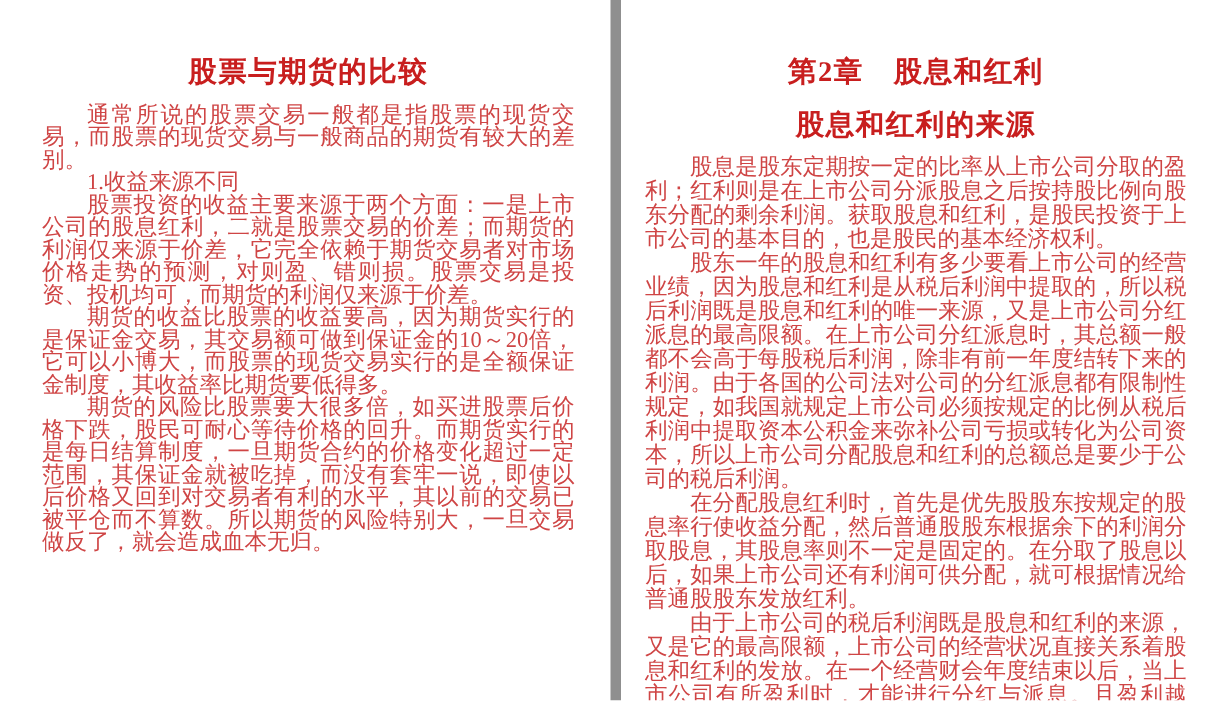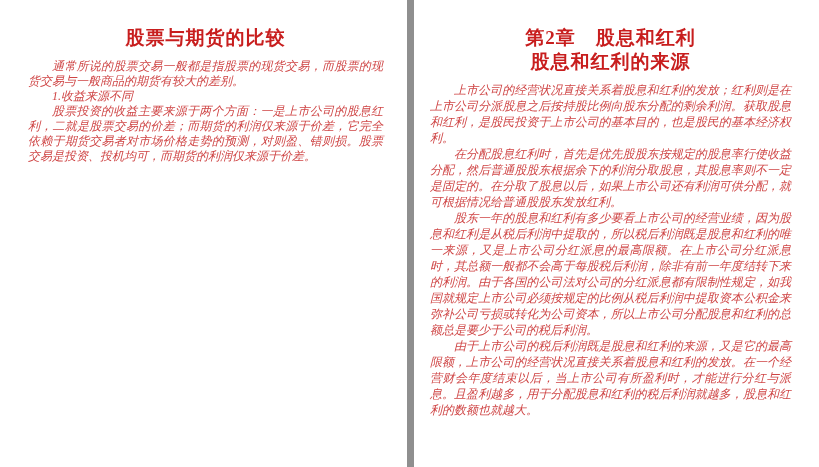--- a/index.html
+++ b/index.html
@@ -29,53 +29,55 @@
   .page-right { width: 405px; padding: 26px 28px 0 16px; }
   .gutter { width: 7px; height: 467px; background: var(--divider); }
   .page-title {
     text-align: center;
     font-size: 19px;
     line-height: 24px;
     font-weight: bold;
     color: var(--title-text);
     margin-bottom: 9px;
     letter-spacing: 1px;
+    margin-top: 11px;
   }
   .page-title.stacked { margin-bottom: 0; }
   .page-title.sub { margin-bottom: 8px; }
   .page-body p {
-    font-size: 12px;
+    font-size: 15px;
     color: var(--body-text);
     text-align: justify;
     text-indent: 2em;
-    font-style: italic;
   }
   .page-left  .page-body p { line-height: 15px; }
   .page-right .page-body p { line-height: 16px; }
 </style>
 </head>
 <body>
 
 <div class="reader">
 
   <section class="page page-left">
     <h1 class="page-title">股票与期货的比较</h1>
     <div class="page-body">
       <p>通常所说的股票交易一般都是指股票的现货交易，而股票的现货交易与一般商品的期货有较大的差别。</p>
       <p>1.收益来源不同</p>
       <p>股票投资的收益主要来源于两个方面：一是上市公司的股息红利，二就是股票交易的价差；而期货的利润仅来源于价差，它完全依赖于期货交易者对市场价格走势的预测，对则盈、错则损。股票交易是投资、投机均可，而期货的利润仅来源于价差。</p>
+      <p>期货的收益比股票的收益要高，因为期货实行的是保证金交易，其交易额可做到保证金的10～20倍，它可以小博大，而股票的现货交易实行的是全额保证金制度，其收益率比期货要低得多。</p>
+      <p>期货的风险比股票要大很多倍，如买进股票后价格下跌，股民可耐心等待价格的回升。而期货实行的是每日结算制度，一旦期货合约的价格变化超过一定范围，其保证金就被吃掉，而没有套牢一说，即使以后价格又回到对交易者有利的水平，其以前的交易已被平仓而不算数。所以期货的风险特别大，一旦交易做反了，就会造成血本无归。</p>
     </div>
   </section>
 
   <div class="gutter"></div>
 
   <section class="page page-right">
     <h1 class="page-title stacked">第2章　股息和红利</h1>
     <h2 class="page-title sub">股息和红利的来源</h2>
     <div class="page-body">
-      <p>上市公司的经营状况直接关系着股息和红利的发放；红利则是在上市公司分派股息之后按持股比例向股东分配的剩余利润。获取股息和红利，是股民投资于上市公司的基本目的，也是股民的基本经济权利。</p>
+      <p>股息是股东定期按一定的比率从上市公司分取的盈利；红利则是在上市公司分派股息之后按持股比例向股东分配的剩余利润。获取股息和红利，是股民投资于上市公司的基本目的，也是股民的基本经济权利。</p>
+      <p>股东一年的股息和红利有多少要看上市公司的经营业绩，因为股息和红利是从税后利润中提取的，所以税后利润既是股息和红利的唯一来源，又是上市公司分红派息的最高限额。在上市公司分红派息时，其总额一般都不会高于每股税后利润，除非有前一年度结转下来的利润。由于各国的公司法对公司的分红派息都有限制性规定，如我国就规定上市公司必须按规定的比例从税后利润中提取资本公积金来弥补公司亏损或转化为公司资本，所以上市公司分配股息和红利的总额总是要少于公司的税后利润。</p>
       <p>在分配股息红利时，首先是优先股股东按规定的股息率行使收益分配，然后普通股股东根据余下的利润分取股息，其股息率则不一定是固定的。在分取了股息以后，如果上市公司还有利润可供分配，就可根据情况给普通股股东发放红利。</p>
-      <p>股东一年的股息和红利有多少要看上市公司的经营业绩，因为股息和红利是从税后利润中提取的，所以税后利润既是股息和红利的唯一来源，又是上市公司分红派息的最高限额。在上市公司分红派息时，其总额一般都不会高于每股税后利润，除非有前一年度结转下来的利润。由于各国的公司法对公司的分红派息都有限制性规定，如我国就规定上市公司必须按规定的比例从税后利润中提取资本公积金来弥补公司亏损或转化为公司资本，所以上市公司分配股息和红利的总额总是要少于公司的税后利润。</p>
       <p>由于上市公司的税后利润既是股息和红利的来源，又是它的最高限额，上市公司的经营状况直接关系着股息和红利的发放。在一个经营财会年度结束以后，当上市公司有所盈利时，才能进行分红与派息。且盈利越多，用于分配股息和红利的税后利润就越多，股息和红利的数额也就越大。</p>
     </div>
   </section>
 
 </div>
 
 </body></html>

